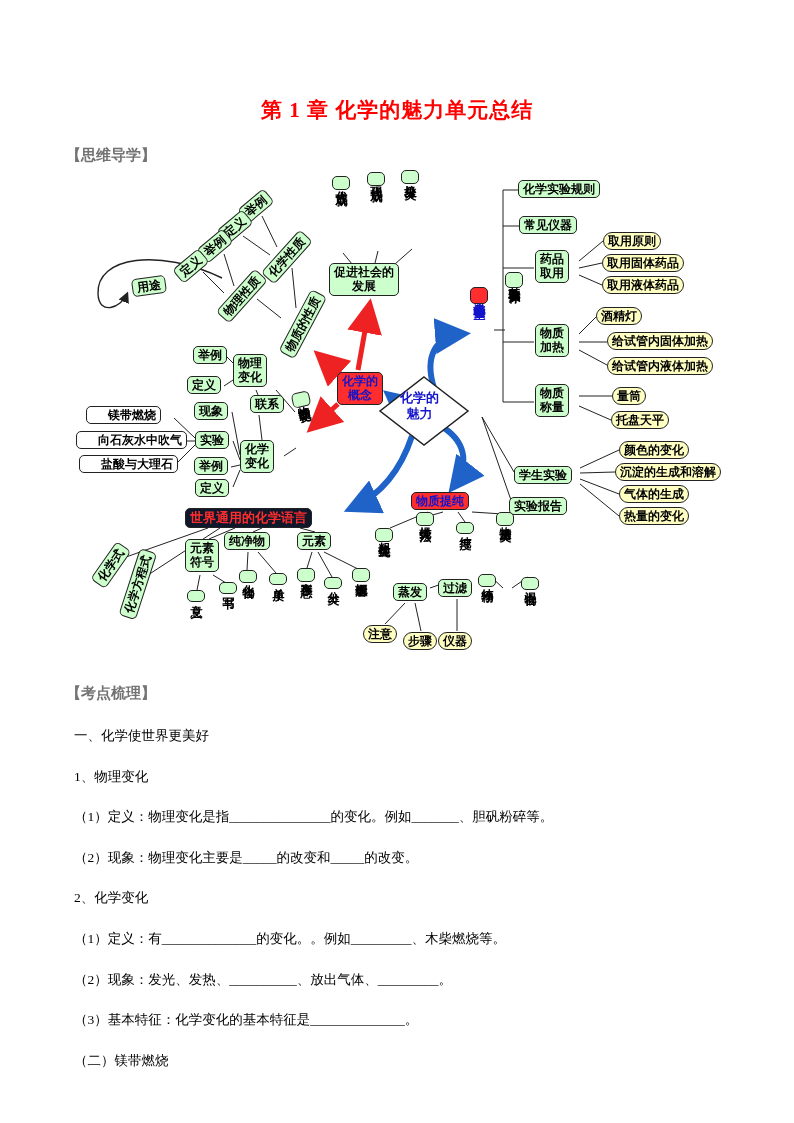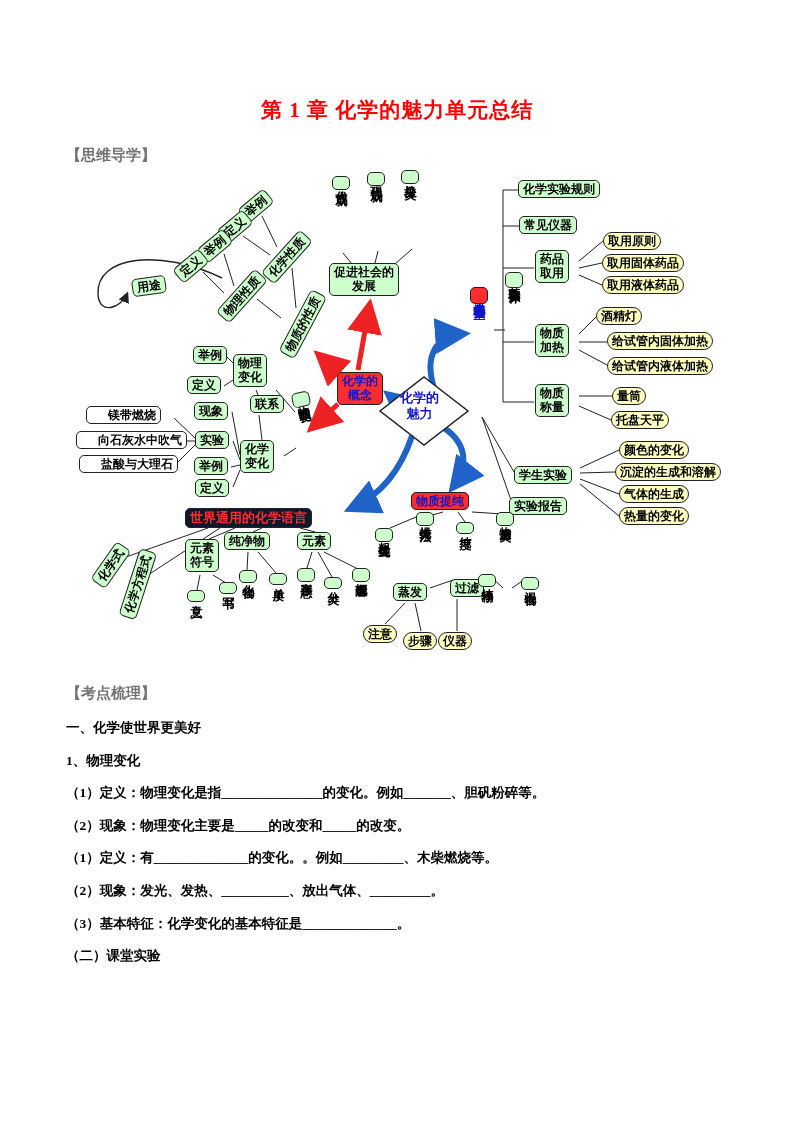--- a/index.html
+++ b/index.html
@@ -25,21 +25,21 @@
         font-size:12px;font-weight:bold;line-height:1.2;white-space:pre-line;
         text-align:center;box-sizing:border-box;color:#000;}
   .g{background:var(--green);}
   .y{background:var(--yellow);border-radius:9px;}
   .rb{background:var(--redbg);color:var(--redtext);}
   .wt{background:#fff;padding-left:21px;}
   .lang{background:#0f172a;color:var(--redbg);font-size:13px;}
   .plain{border:none;background:transparent;color:var(--redtext);font-size:13px;}
   .vert{writing-mode:vertical-rl;text-orientation:upright;padding:4px 1px;letter-spacing:1px;}
   .content{position:absolute;left:66px;top:712px;width:680px;font-size:13.5px;color:#000;}
-  .content p{margin:0;line-height:32.6px;font-weight:bold;}
+  .content p{margin:8px;line-height:32.6px;}
 </style>
 </head>
 <body>
 
 <div class="page">
 
   <div class="title">第 1 章 化学的魅力单元总结</div>
   <div class="sechead" id="sec1">【思维导学】</div>
 
   <div class="mindmap">
@@ -127,21 +127,21 @@
       <div class="node y" style="left: 615px; top: 463px;">沉淀的生成和溶解</div>
       <div class="node y" style="left: 619px; top: 485px;">气体的生成</div>
       <div class="node y" style="left: 619px; top: 507px;">热量的变化</div>
       <div class="node lang" style="left: 185px; top: 508px;">世界通用的化学语言</div>
       <div class="node rb" style="left: 411px; top: 492px;">物质提纯</div>
       <div class="node g vert" style="left: 375px; top: 528px;">粗盐提纯</div>
       <div class="node g vert" style="left: 416px; top: 512px;">提纯方法</div>
       <div class="node g vert" style="left: 456px; top: 522px;">纯度</div>
       <div class="node g vert" style="left: 496px; top: 512px;">物质分类</div>
       <div class="node g" style="left: 393px; top: 583px;">蒸发</div>
-      <div class="node g" style="left: 438px; top: 579px; margin-left: 12px;">过滤</div>
+      <div class="node g" style="left: 438px; top: 579px;">过滤</div>
       <div class="node g vert" style="left: 478px; top: 574px;">纯净物</div>
       <div class="node g vert" style="left: 521px; top: 577px;">混合物</div>
       <div class="node y" style="left: 363px; top: 625px;">注意</div>
       <div class="node y" style="left: 403px; top: 632px;">步骤</div>
       <div class="node y" style="left: 438px; top: 632px;">仪器</div>
       <div class="node g" style="left: 88px; top: 556px; transform: rotate(-55deg);">化学式</div>
       <div class="node g" style="left: 103px; top: 575px; transform: rotate(-72deg);">化学方程式</div>
       <div class="node g" style="left: 185px; top: 539px;">元素
 符号</div>
       <div class="node g" style="left: 224px; top: 532px;">纯净物</div>
@@ -155,19 +155,20 @@
       <div class="node g vert" style="left: 352px; top: 568px;">概念理解</div>
     </div>
 
   <div class="sechead" id="sec2">【考点梳理】</div>
   <div class="content">
 
   <p>一、化学使世界更美好</p>
       <p>1、物理变化</p>
       <p>（1）定义：物理变化是指_______________的变化。例如_______、胆矾粉碎等。</p>
       <p>（2）现象：物理变化主要是_____的改变和_____的改变。</p>
+      <p>2、化学变化</p>
       <p>（1）定义：有______________的变化。。例如_________、木柴燃烧等。</p>
       <p>（2）现象：发光、发热、__________、放出气体、_________。</p>
       <p>（3）基本特征：化学变化的基本特征是______________。</p>
-      <p>（二）课堂实验</p>
+      <p>（二）镁带燃烧</p>
     </div>
 
 </div>
 
 </body></html>

